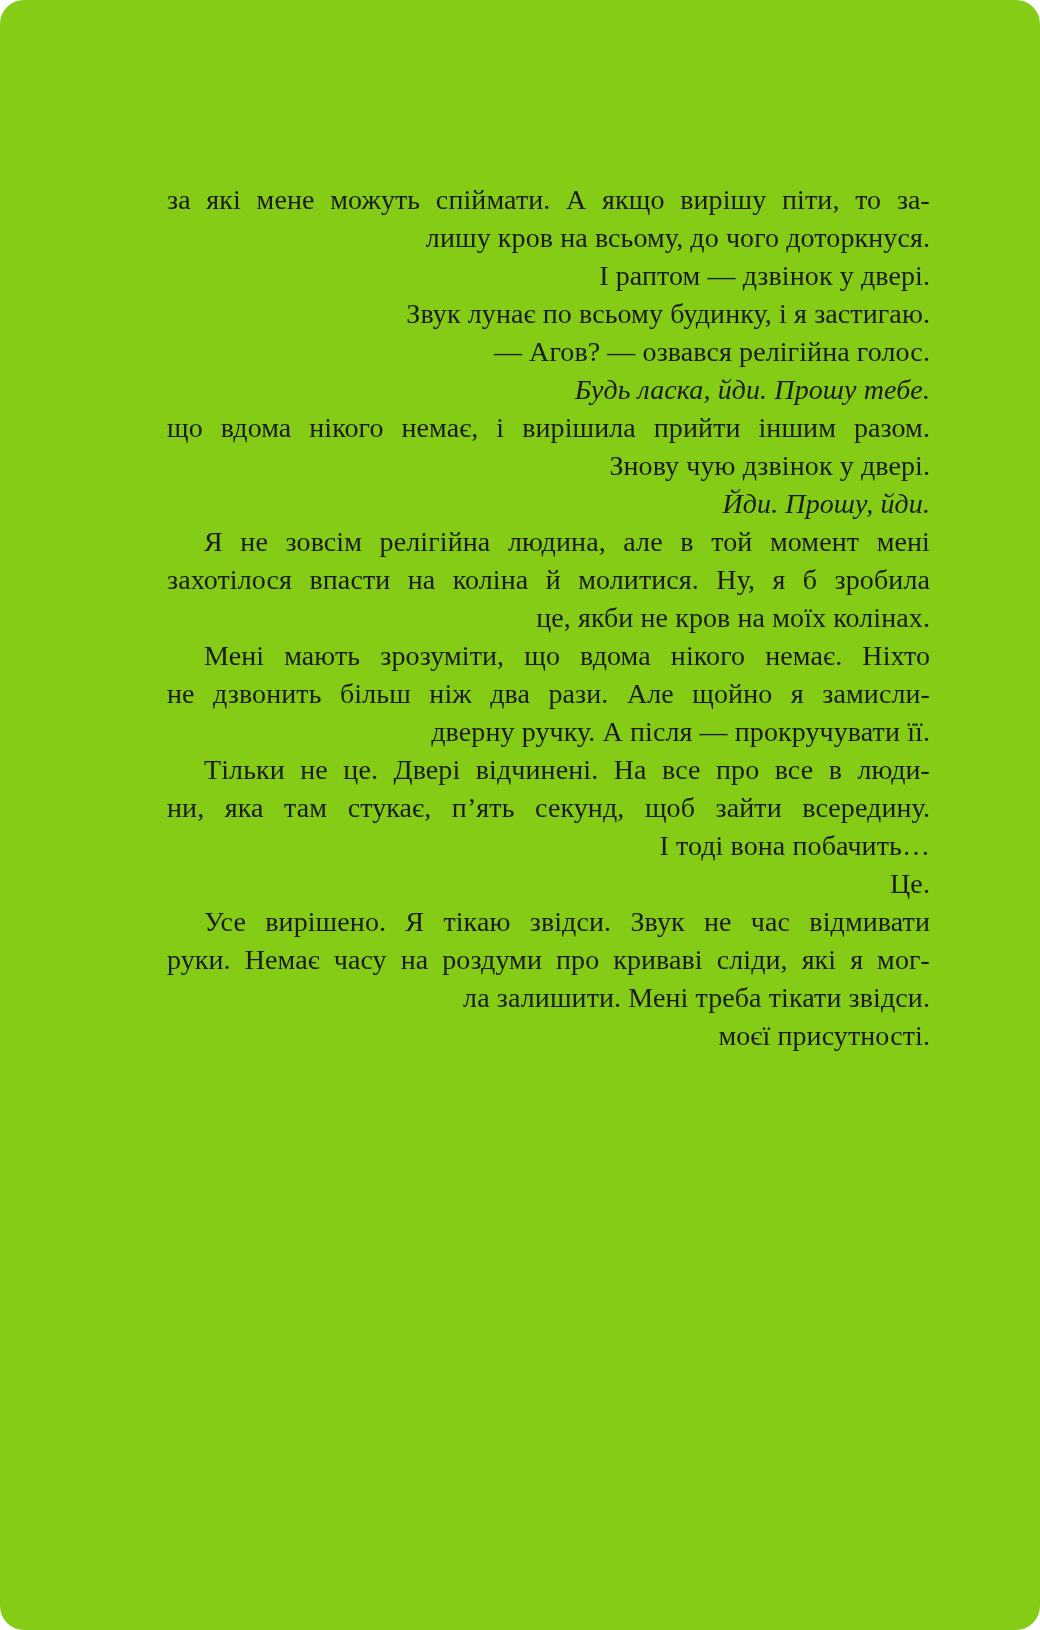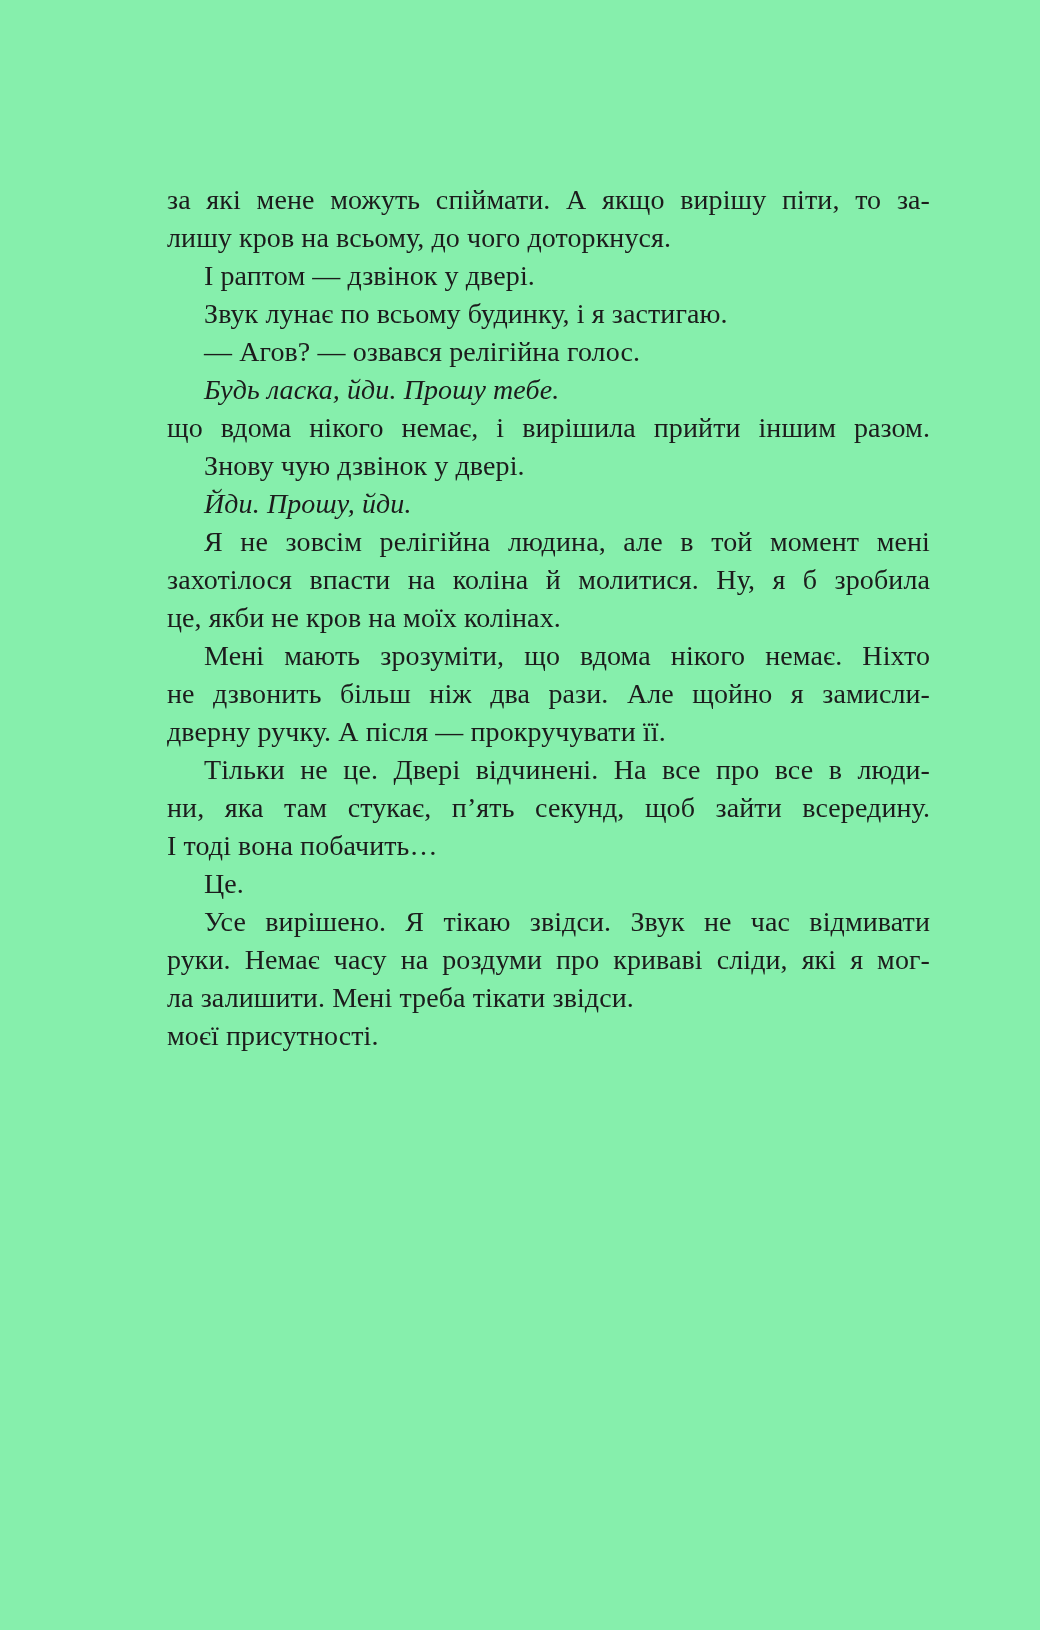--- a/index.html
+++ b/index.html
@@ -10,36 +10,37 @@
     width: 1040px;
     height: 1630px;
     background: #ffffff;
     position: relative;
     overflow: hidden;
     font-family: "Liberation Serif", serif;
   }
   .page {
     position: absolute;
     inset: 0;
-    background: #86efac;
+    background: #84cc16;
+    border-radius: 24px;
   }
   .page-text {
     position: absolute;
     left: 167px;
     top: 181px;
     width: 763px;
     font-size: 28px;
     line-height: 38px;
     color: #1c1c1c;
     letter-spacing: 0.1px;
   }
   .line {
     height: 38px;
     white-space: normal;
-    text-align: left;
+    text-align: right;
   }
   .line.justify {
     text-align: justify;
     text-align-last: justify;
   }
   .line.indent {
     padding-left: 37px;
   }
   .line.italic {
     font-style: italic;

